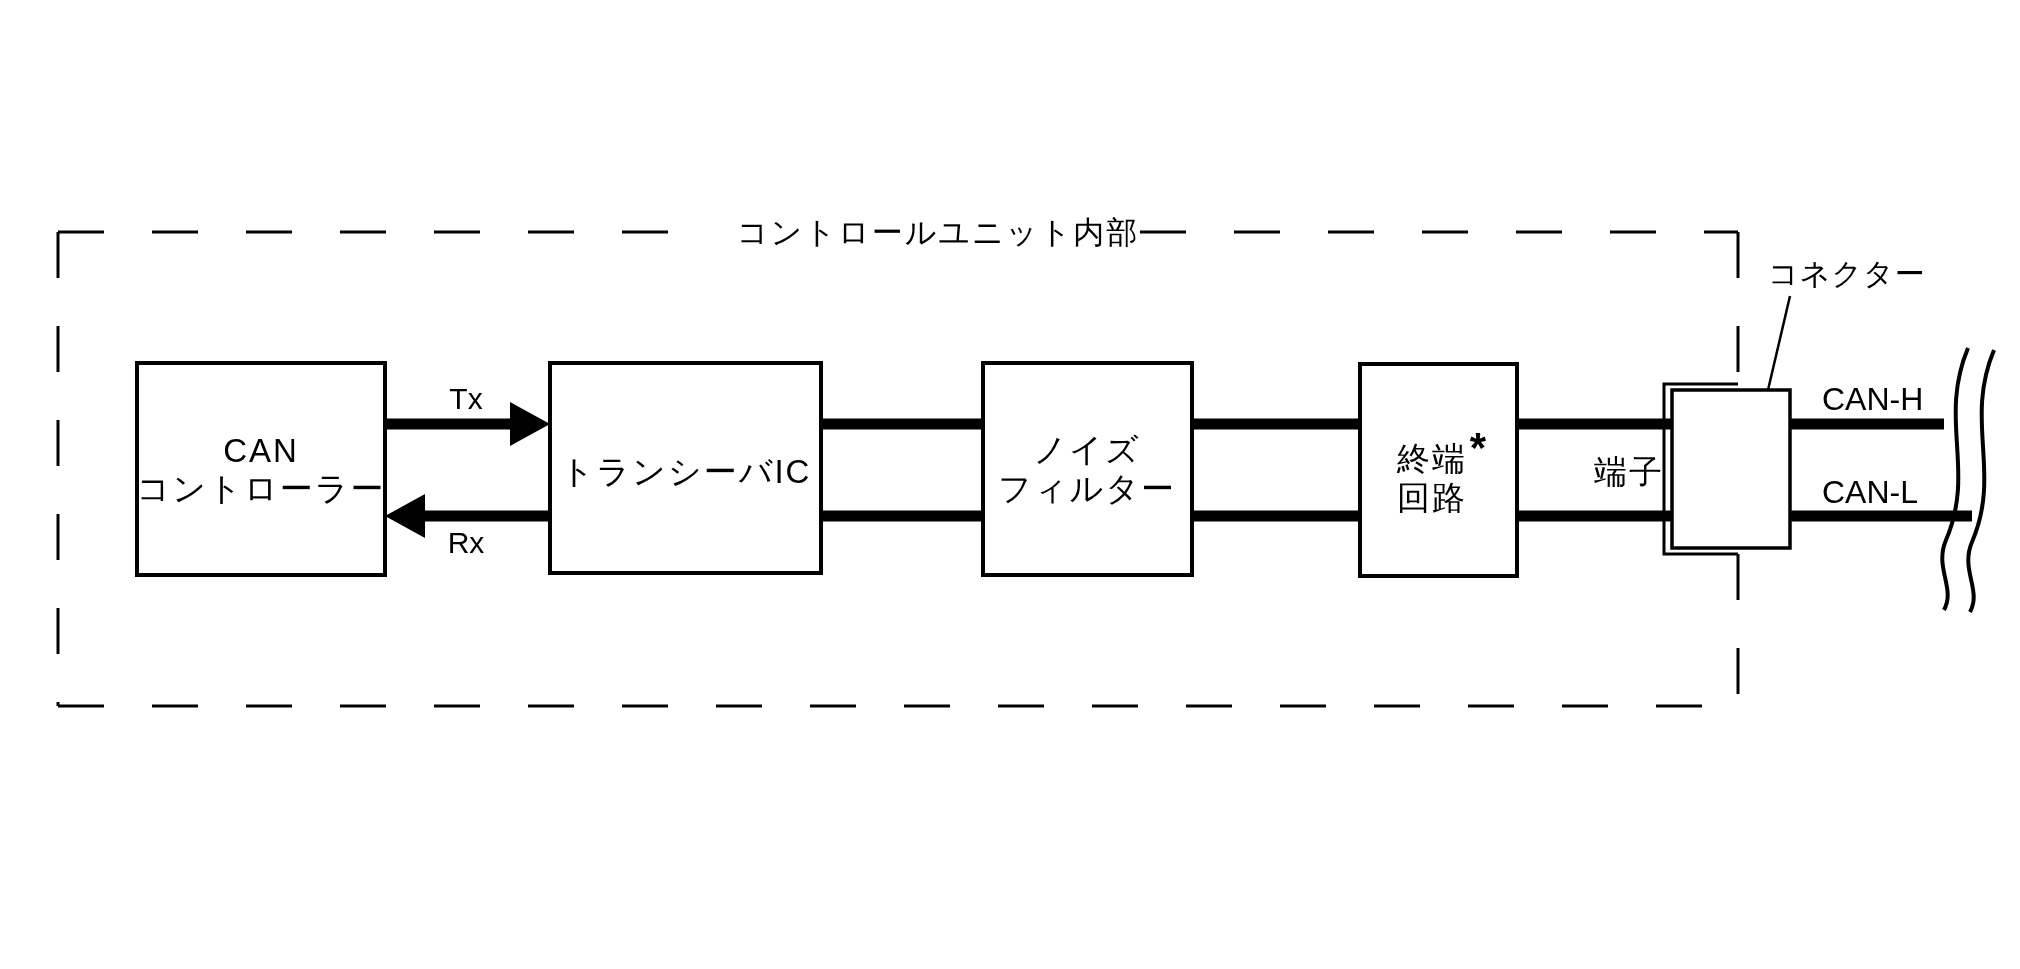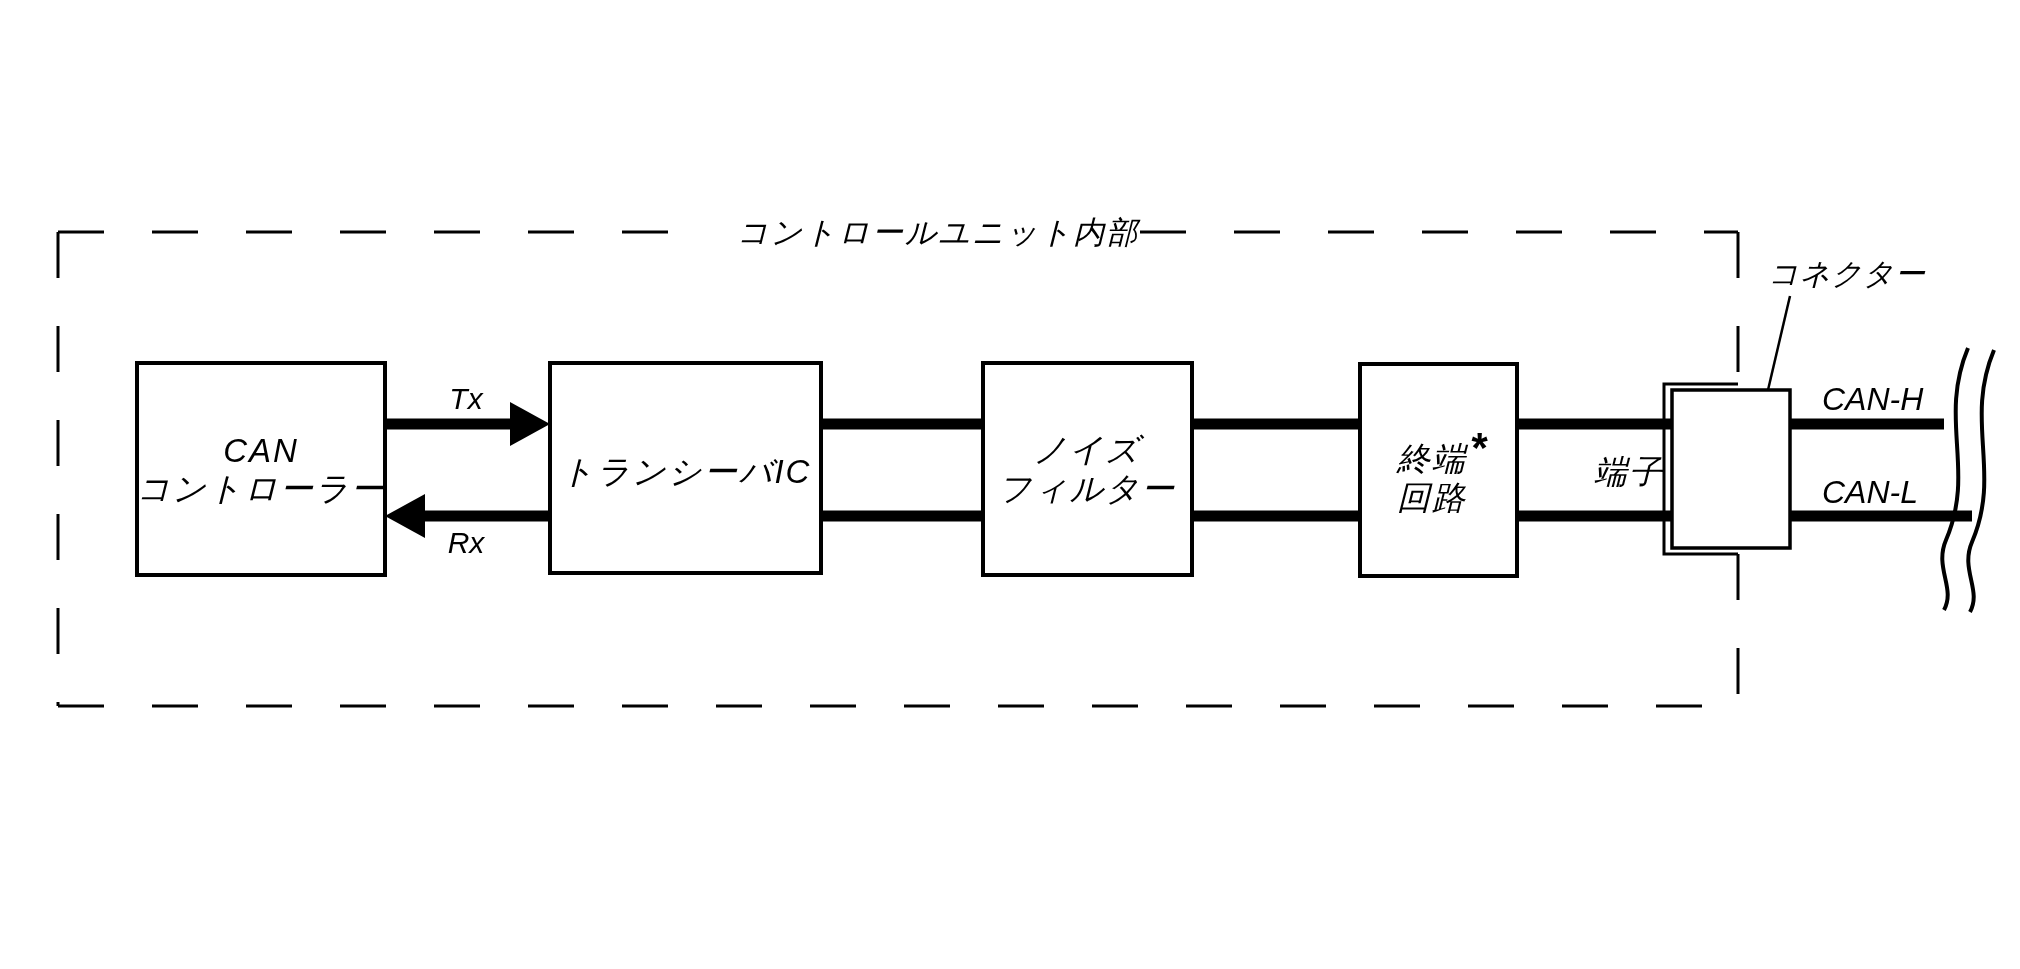--- a/index.html
+++ b/index.html
@@ -6,21 +6,20 @@
     margin: 0;
     padding: 0;
     background: #ffffff;
   }
   .stage {
     position: relative;
     width: 2020px;
     height: 764px;
     background: #ffffff;
     overflow: hidden;
-    font-style: italic;
   }
   svg { display: block; }
   svg text {
     font-family: "Liberation Sans", "DejaVu Sans", sans-serif;
     fill: #000000;
   }
   .jp-title   { font-size: 31px; letter-spacing: 2px; }
   .jp-block   { font-size: 33px; letter-spacing: 2px; }
   .jp-small   { font-size: 30px; letter-spacing: 1px; }
   .sig-label  { font-size: 30px; }

